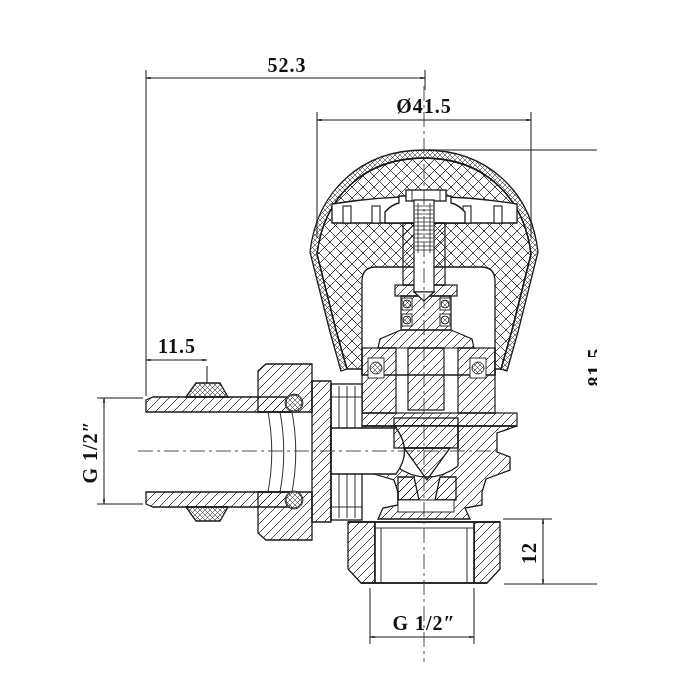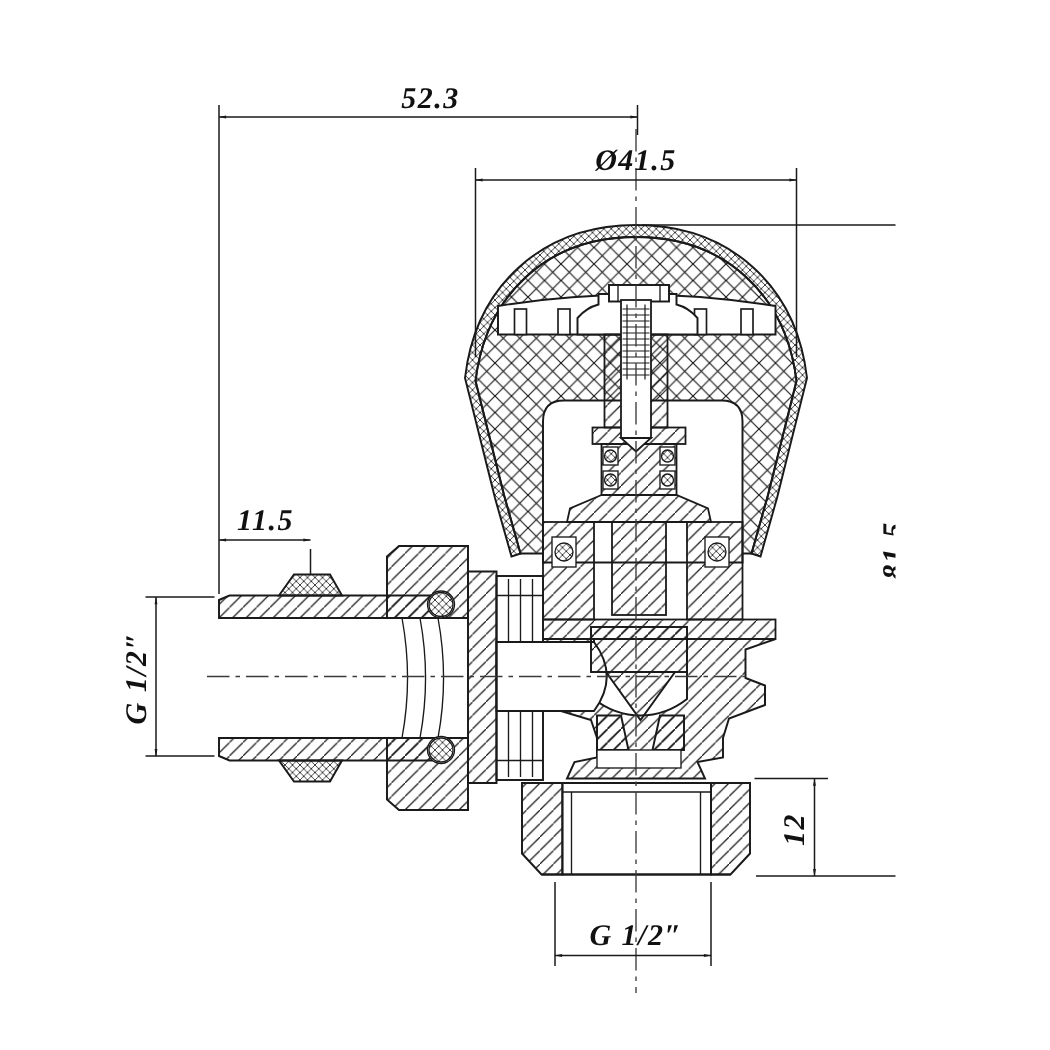--- a/index.html
+++ b/index.html
@@ -1,16 +1,16 @@
 <!DOCTYPE html>
 <html><head>
 <meta charset="utf-8">
 <style>
   html,body{margin:0;padding:0;background:#ffffff;}
-  .stage{position:relative;width:597px;height:700px;background:#ffffff;overflow:hidden;font-style:italic;}
+  .stage{position:relative;width:597px;height:700px;background:#ffffff;overflow:hidden;}
   svg{display:block;}
   text.dim{
     font-family:"Liberation Serif","DejaVu Serif",serif;
     font-weight:bold;
     font-size:20px;
     fill:#111111;
     letter-spacing:1px;
   }
 </style>
 </head>

